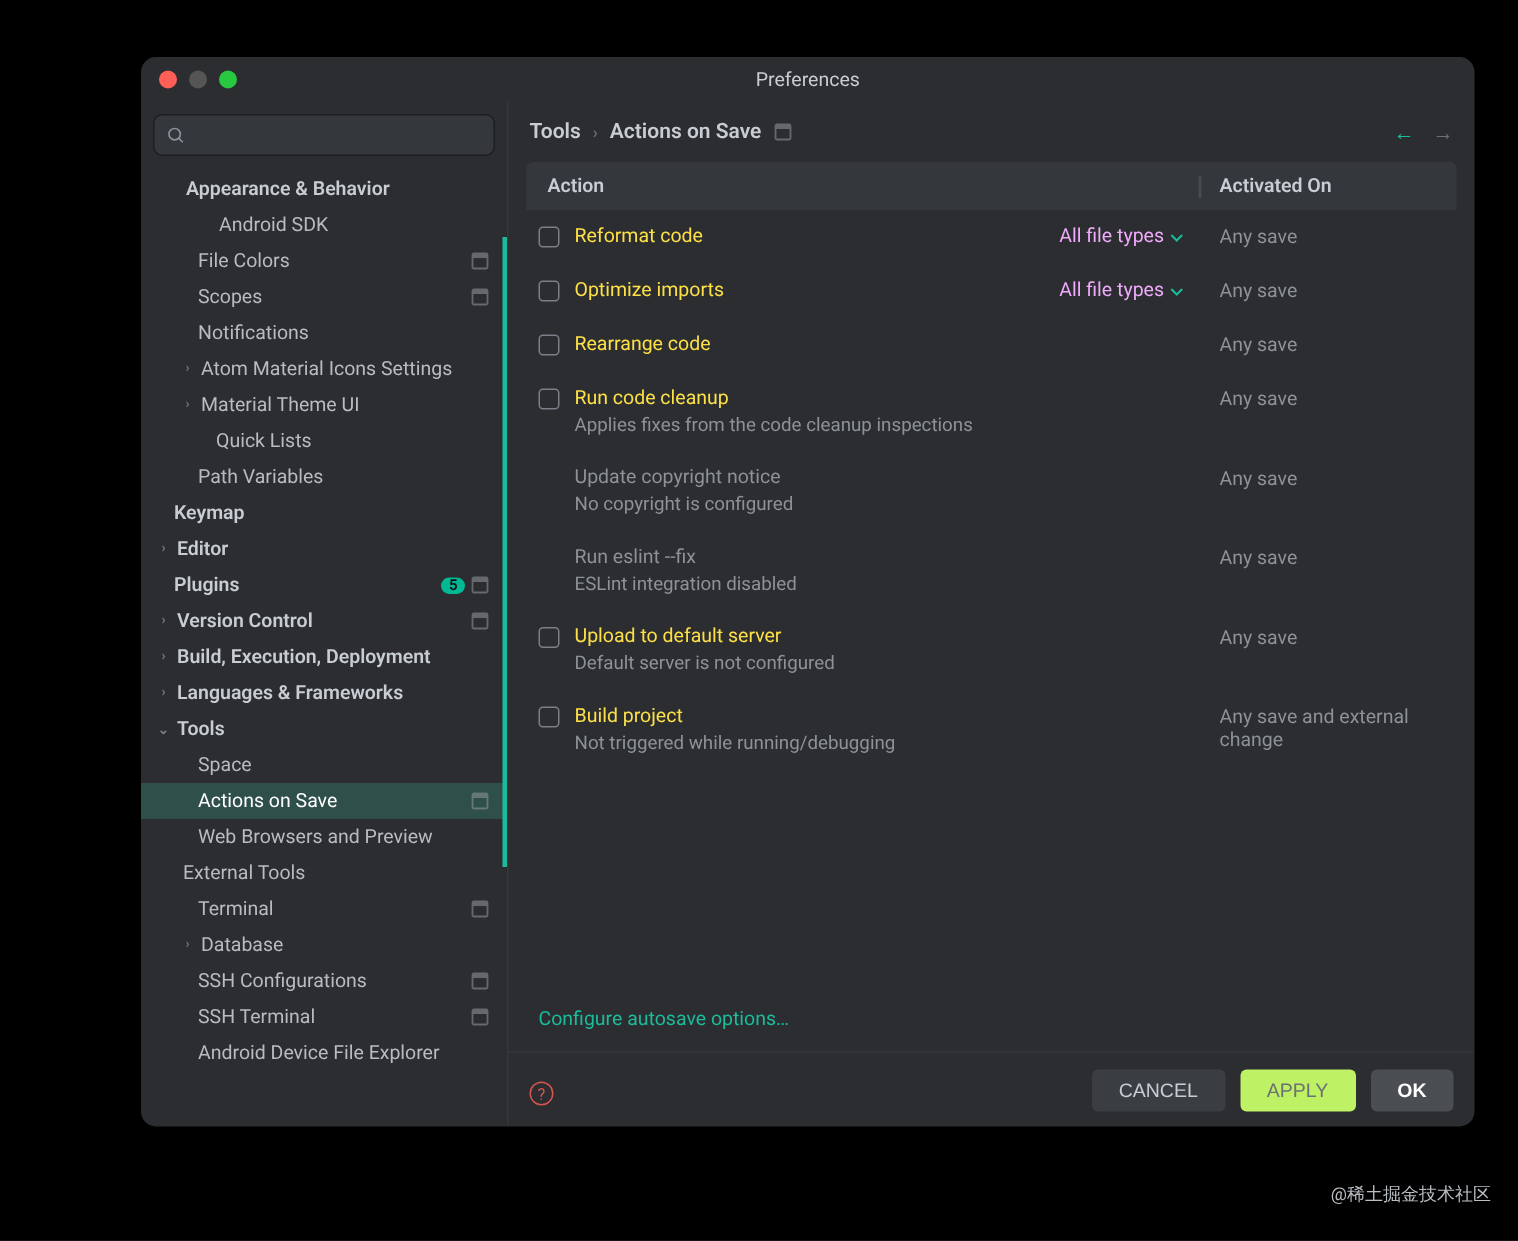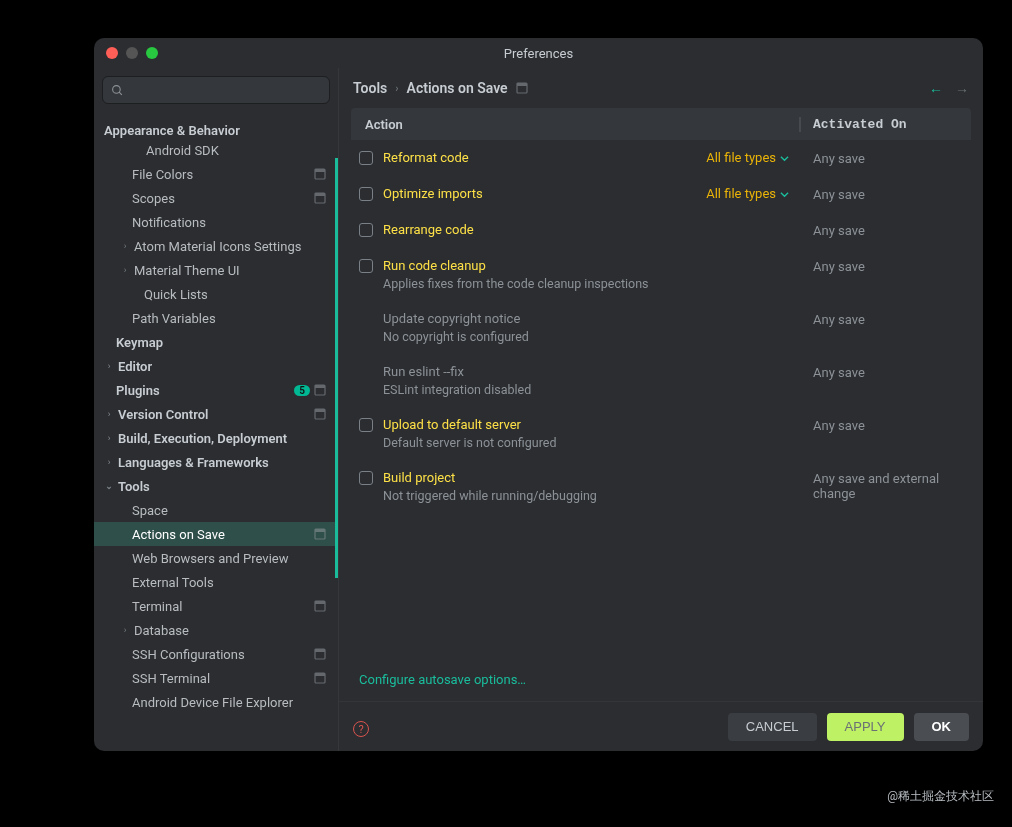--- a/index.html
+++ b/index.html
@@ -71,34 +71,34 @@
 .crumbs .proj-icon { width:12px;height:12px; margin-left:8px; opacity:0.6;}
 .navbtns { position:absolute; right:14px; top:12px; display:flex; gap:12px; }
 .navbtns span { cursor:pointer; font-size:14px;}
 .navbtns .back { color:#1abc9c; }
 .navbtns .fwd { color:#6b7075; }
 .table-head {
   display:flex; background:#34383c; height:32px; align-items:center;
   margin:0 12px; border-radius:4px 4px 0 0; font-weight:600; color:#c7cdd3;
 }
 .th-action { flex:1; padding-left:14px; border-right:2px solid #474b4f;}
-.th-activated { width:170px; padding-left:12px;font-family:Liberation Mono, monospace;}
+.th-activated { width:170px; padding-left:12px;}
 .rows { flex:1; overflow-y:auto; padding:0 12px;}
 .row { display:flex; padding:10px 0 10px 0; }
 .row .left { flex:1; display:flex; align-items:flex-start; padding-left:8px;}
 .row .chk {
   width:14px; height:14px; border:1.5px solid #7a8087; border-radius:3px;
   margin-right:10px; margin-top:1px; flex-shrink:0; cursor:pointer;
 }
 .row .chk.spacer { border:none; }
 .row .txtcol { flex:1; }
 .row .name { color:#fde047; font-size:13px; }
 .row .name.dim { color:#8c9298;}
 .row .desc { color:#8c9298; font-size:12.5px; margin-top:3px;}
-.row .ftypes { color:#eab308; font-size:13px; margin-left:12px; margin-right:12px; display:flex; align-items:center; gap:4px; cursor:pointer;}
+.row .ftypes { color:#f0abfc; font-size:13px; margin-left:12px; margin-right:12px; display:flex; align-items:center; gap:4px; cursor:pointer;}
 .row .ftypes svg { margin-top:1px;}
 .row .right { width:170px; padding-left:12px; color:#8c9298; font-size:13px; padding-top:1px;}
 .config-link { color:#1abc9c; font-size:13px; padding:14px 20px; cursor:pointer;}
 .footer {
   height:50px; display:flex; align-items:center; justify-content:flex-end;
   gap:10px; padding:0 14px; border-top:1px solid rgba(255,255,255,0.04);
 }
 .btn {
   height:28px; padding:0 18px; border-radius:4px; font-size:13px;
   display:flex; align-items:center; cursor:pointer; border:none;
@@ -138,21 +138,21 @@
       <div class="searchwrap">
         <div class="searchbox">
           <svg width="13" height="13" viewBox="0 0 24 24" fill="none" stroke="#8c9298" stroke-width="2">
               <circle cx="10" cy="10" r="7"></circle>
               <line x1="20" y1="20" x2="15" y2="15"></line>
             </svg>
           <input placeholder="" style="">
         </div>
       </div>
       <div class="tree" id="tree" style="position:relative;">
-          <div class="tree-item bold" style="padding-left: 10px; align-items: flex-end;">
+          <div class="tree-item bold" style="padding-left: 30px;">
             <span class="lbl">Appearance &amp; Behavior</span>
             <span style="width:6px"></span>
           </div>
           <div class="tree-item" style="padding-left: 52px;">
             <span class="lbl">Android SDK</span>
             <span style="width:6px"></span>
           </div>
           <div class="tree-item" style="padding-left: 38px;">
             <span class="lbl">File Colors</span>
             <svg class="proj-icon proj-svg" viewBox="0 0 12 12">
@@ -242,21 +242,21 @@
             <svg class="proj-icon proj-svg" viewBox="0 0 12 12">
               <rect x="1" y="1" width="10" height="10" rx="1" fill="none" stroke="#8c9298" stroke-width="1.2"></rect>
               <rect x="1" y="1" width="10" height="3" fill="#8c9298"></rect>
             </svg>
             <span style="width:6px"></span>
           </div>
           <div class="tree-item" style="padding-left: 38px;">
             <span class="lbl">Web Browsers and Preview</span>
             <span style="width:6px"></span>
           </div>
-          <div class="tree-item" style="padding-left: 38px;">
+          <div class="tree-item" style="padding-left: 28px;">
             <span class="lbl">External Tools</span>
             <span style="width:6px"></span>
           </div>
           <div class="tree-item" style="padding-left: 38px;">
             <span class="lbl">Terminal</span>
             <svg class="proj-icon proj-svg" viewBox="0 0 12 12">
               <rect x="1" y="1" width="10" height="10" rx="1" fill="none" stroke="#8c9298" stroke-width="1.2"></rect>
               <rect x="1" y="1" width="10" height="3" fill="#8c9298"></rect>
             </svg>
             <span style="width:6px"></span>

